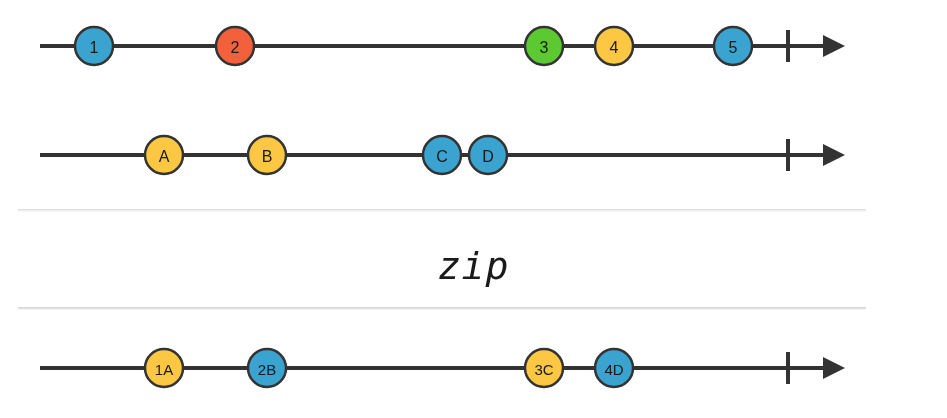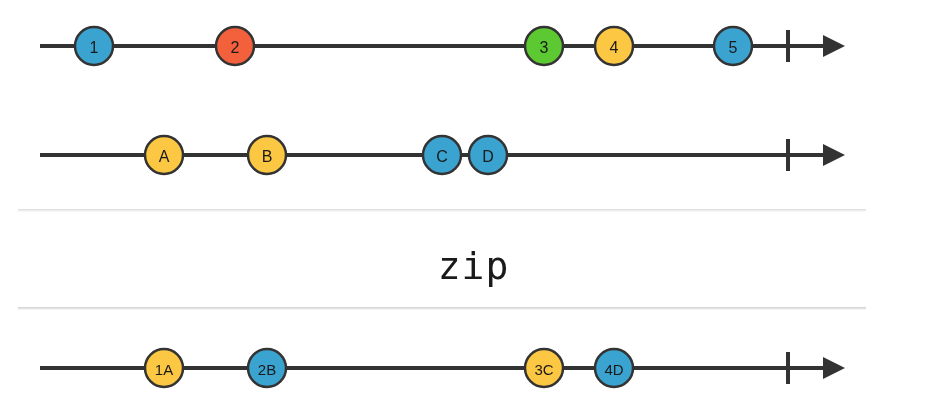--- a/index.html
+++ b/index.html
@@ -152,16 +152,16 @@
             <circle cx="614" cy="368" r="19" fill="#3ba3d0" class="marble-circle"></circle>
             <text x="614" y="369" class="marble-label wide">4D</text>
           </g>
         </g>
       </g>
   </svg>
 
   <div class="op-band">
     <div class="op-divider top" style="top: 209px;"></div>
     <div class="op-divider bottom" style="top: 307px;"></div>
-    <div class="op-label" style="top: 244px;">zip</div>
+    <div class="op-label" style="top: 244px; font-style: italic;">zip</div>
   </div>
 
 </div>
 
 </body></html>

